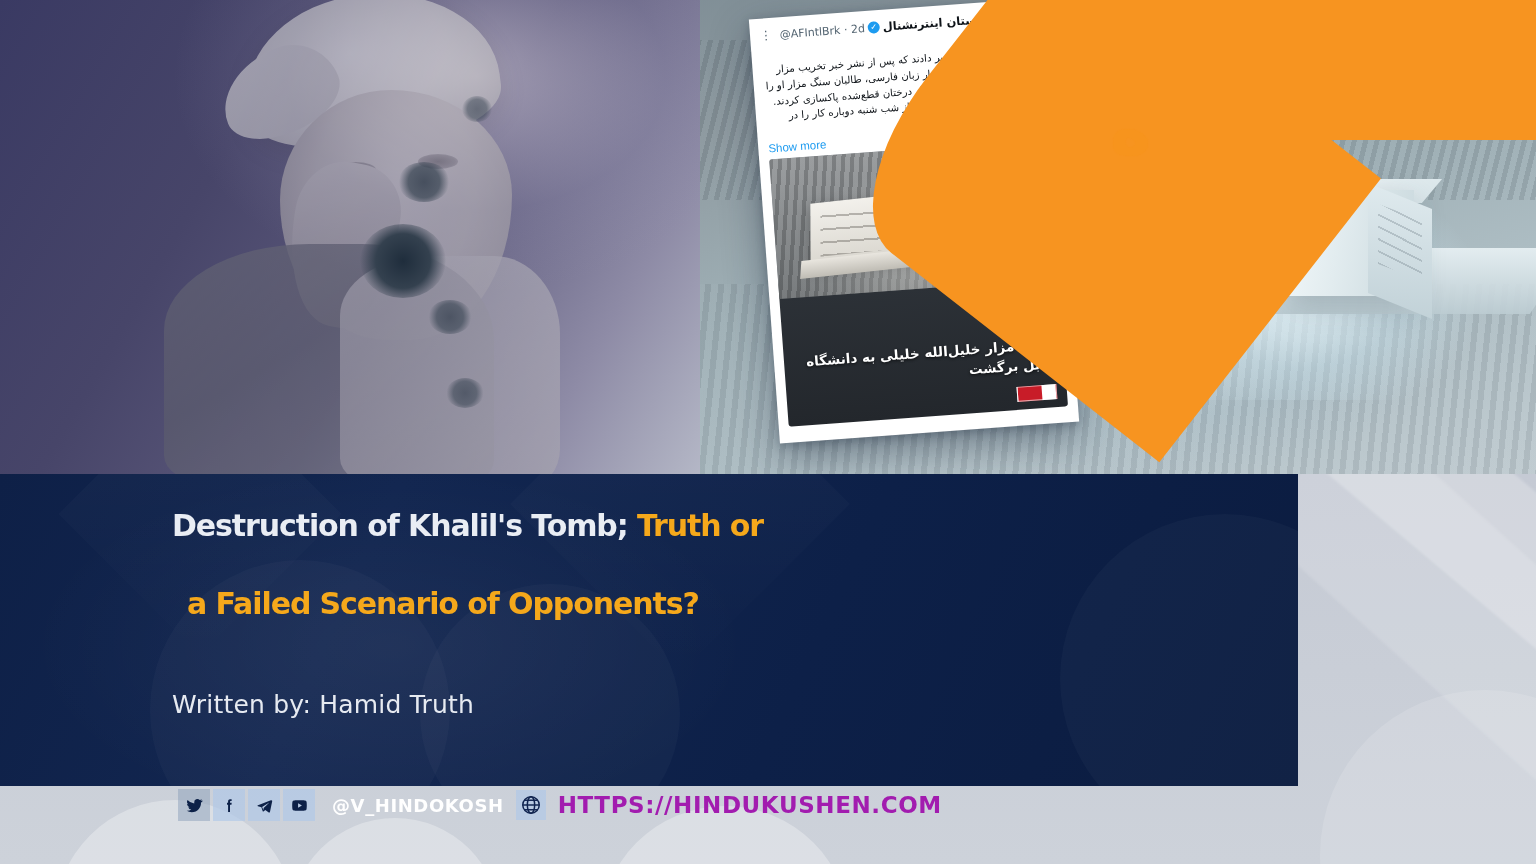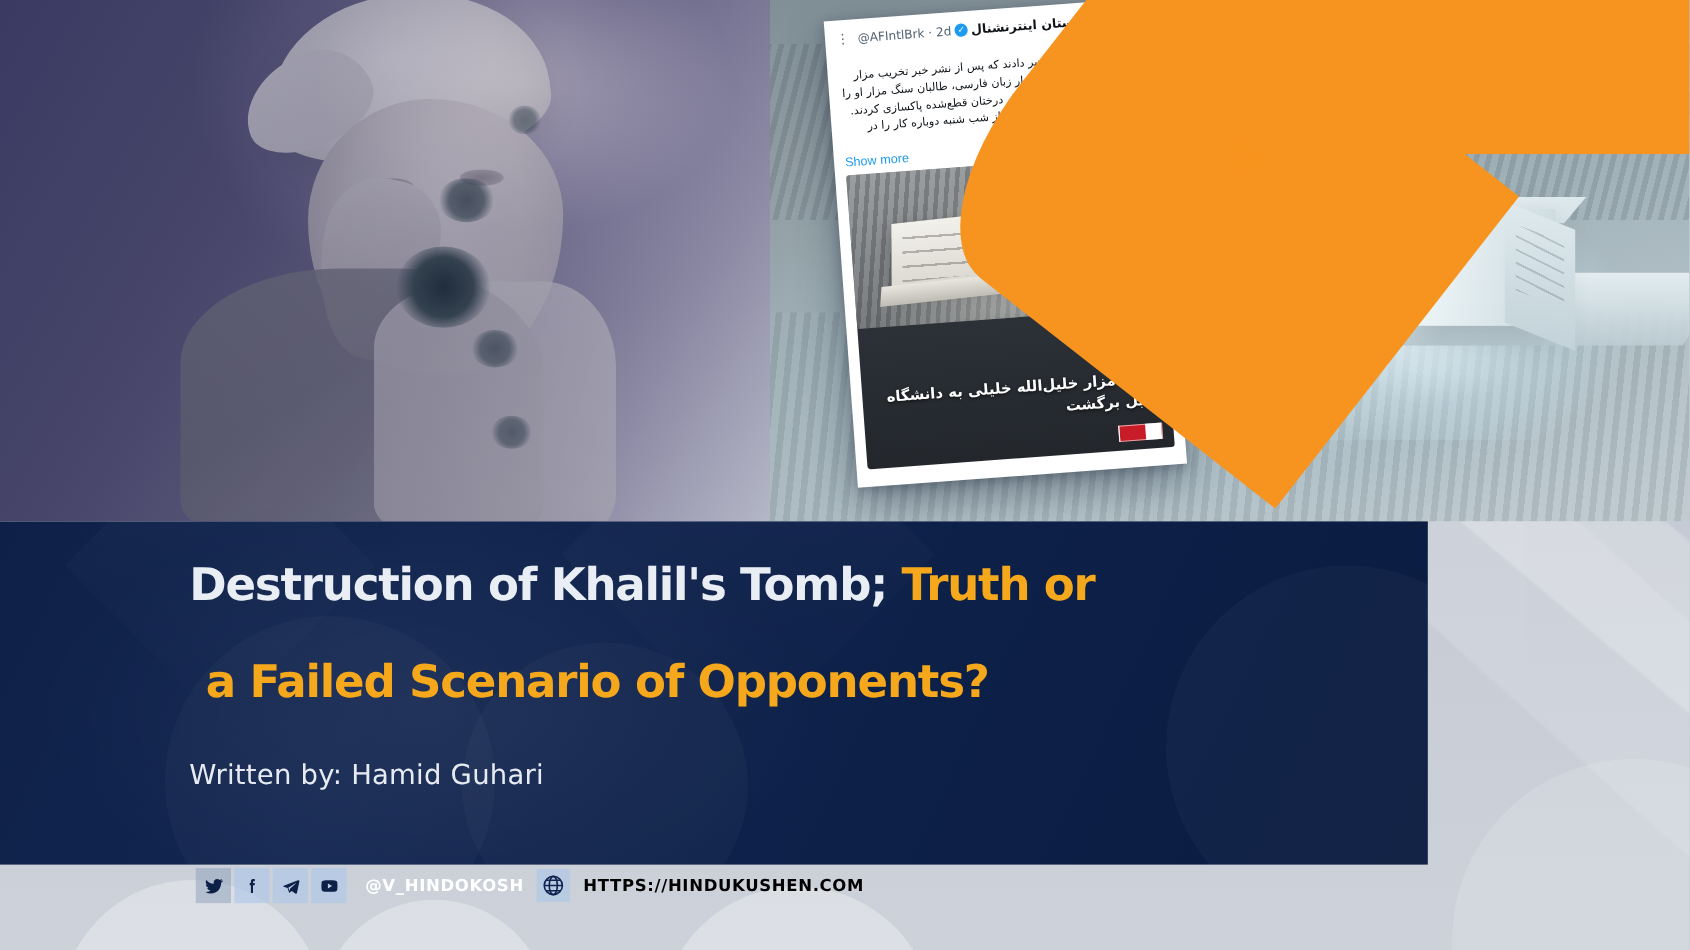--- a/index.html
+++ b/index.html
@@ -261,21 +261,21 @@
   }
   .np-tri {
     position:absolute;
     background:linear-gradient(135deg, rgba(255,255,255,.035), rgba(255,255,255,0));
     transform:rotate(45deg);
   }
   .title-block { position:absolute; left:172px; top:36px; width:1050px; }
   .title-line {
     font-family:"DejaVu Sans", sans-serif;
     font-weight:700;
-    font-size:41px;
+    font-size:30px;
     line-height:1.05;
     letter-spacing:-1.1px;
     white-space:nowrap;
   }
   .t-white { color:#e9edf4; }
   .t-yellow { color:#f5a81b; }
   .title-line.second { margin-top:46px;margin-left:15px; }
   .byline {
     position:absolute; left:172px; top:216px;
     font-family:"DejaVu Sans", sans-serif;
@@ -292,31 +292,31 @@
     width:32px; height:32px; margin-right:3px;
     display:flex; align-items:center; justify-content:center;
     background:rgba(173,199,232,.62);
     color:#0d2148;
   }
   .soc svg { width:17px; height:17px; fill:#0d2148; }
   .soc.tw { background:rgba(140,160,185,.5); }
   .handle {
     margin-left:14px; margin-right:12px;
     font-family:"DejaVu Sans", sans-serif;
-    font-size:15px; font-weight:700; color:#ffffff; letter-spacing:.6px;
+    font-size:18px; font-weight:700; color:#ffffff; letter-spacing:.6px;
   }
   .globe {
     width:30px; height:30px; display:flex; align-items:center; justify-content:center;
     background:rgba(173,199,232,.62);
   }
   .globe svg { width:22px; height:22px; fill:none; stroke:#102450; stroke-width:1.6; }
   .url {
     margin-left:12px;
     font-family:"DejaVu Sans", sans-serif;
-    font-size:15px; font-weight:700; color:#000000; letter-spacing:.6px;
+    font-size:23px; font-weight:700; color:#a21caf; letter-spacing:.6px;
   }
 </style>
 </head>
 <body>
 
 <div id="stage">
 
   <div class="bg-base"></div>
   <div class="soft-circle" style="left:55px;top:800px;width:240px;height:240px;"></div>
   <div class="soft-circle" style="left:290px;top:818px;width:210px;height:210px;"></div>
@@ -402,21 +402,21 @@
     <div class="title-block">
       <div class="title-line">
         <span class="t-white">Destruction of Khalil's Tomb;</span>
         <span class="t-yellow">Truth or</span>
       </div>
       <div class="title-line second">
         <span class="t-yellow">a Failed Scenario of Opponents?</span>
       </div>
     </div>
 
-    <div class="byline">Written by: Hamid Guhari</div>
+    <div class="byline">Written by: Hamid Truth</div>
   </div>
 
   <div class="footer">
     <div class="soc tw">
       <svg viewBox="0 0 24 24">
           <path d="M23 4.9c-.8.4-1.7.6-2.6.8 1-.6 1.7-1.5 2-2.6-.9.5-1.9.9-3 1.1A4.6 4.6 0 0 0 11.6 8c0 .4 0 .7.1 1A13.1 13.1 0 0 1 2.2 4.2a4.6 4.6 0 0 0 1.4 6.1c-.7 0-1.4-.2-2-.6v.1c0 2.2 1.6 4 3.7 4.5-.4.1-.8.2-1.2.2-.3 0-.6 0-.9-.1a4.6 4.6 0 0 0 4.3 3.2A9.2 9.2 0 0 1 1 19.5a13 13 0 0 0 7.1 2.1c8.5 0 13.1-7 13.1-13.1v-.6c.9-.6 1.7-1.5 2.3-2.4z"></path>
         </svg>
     </div>
     <div class="soc">
       <svg viewBox="0 0 24 24">

